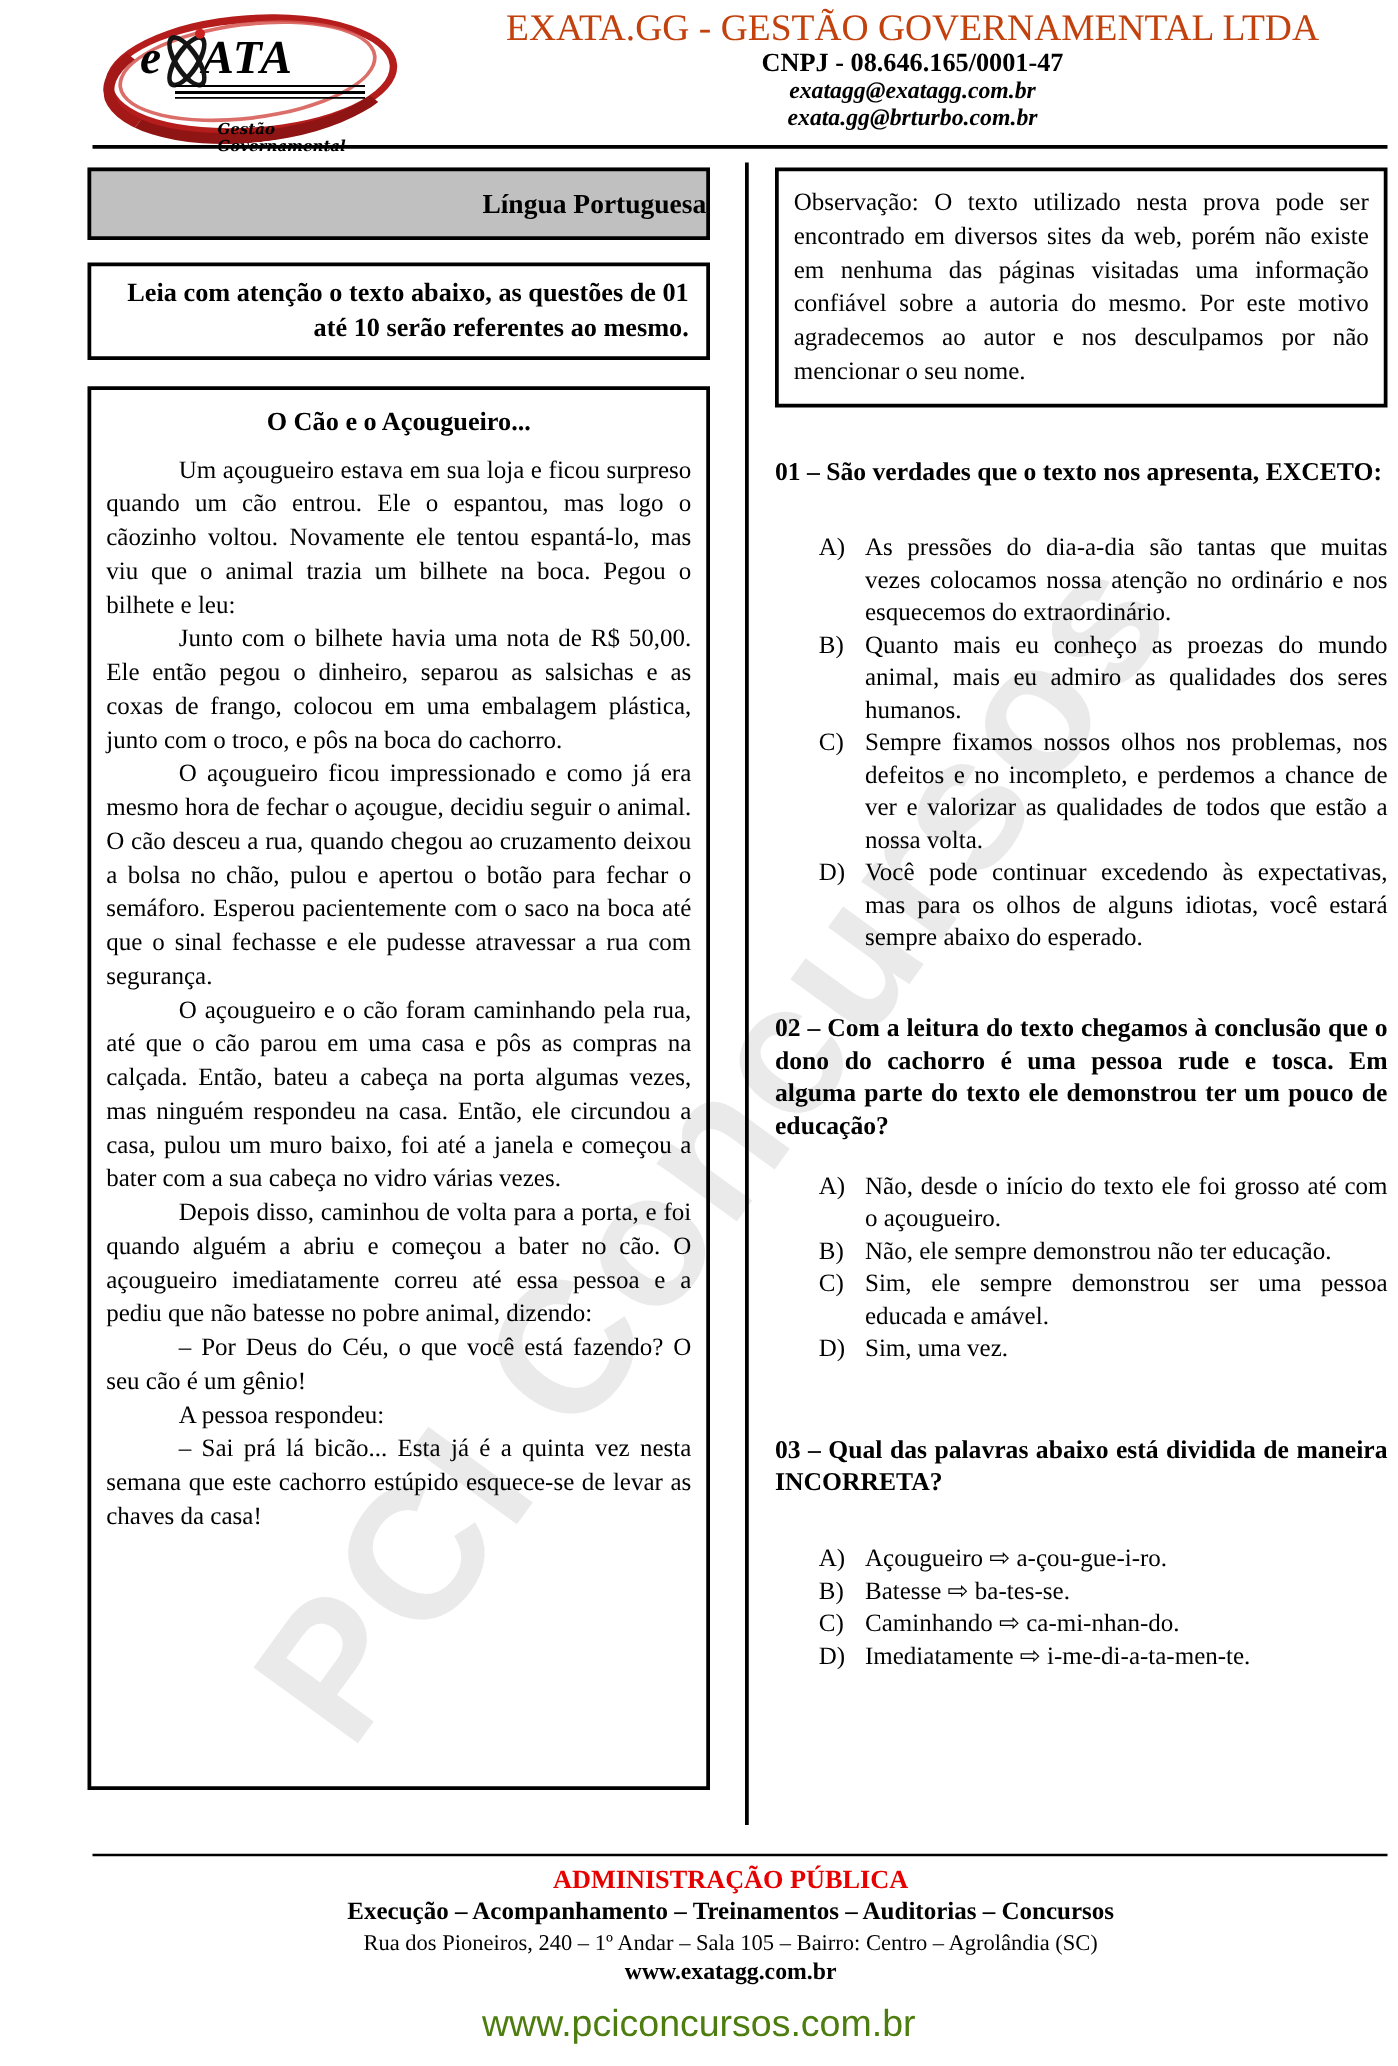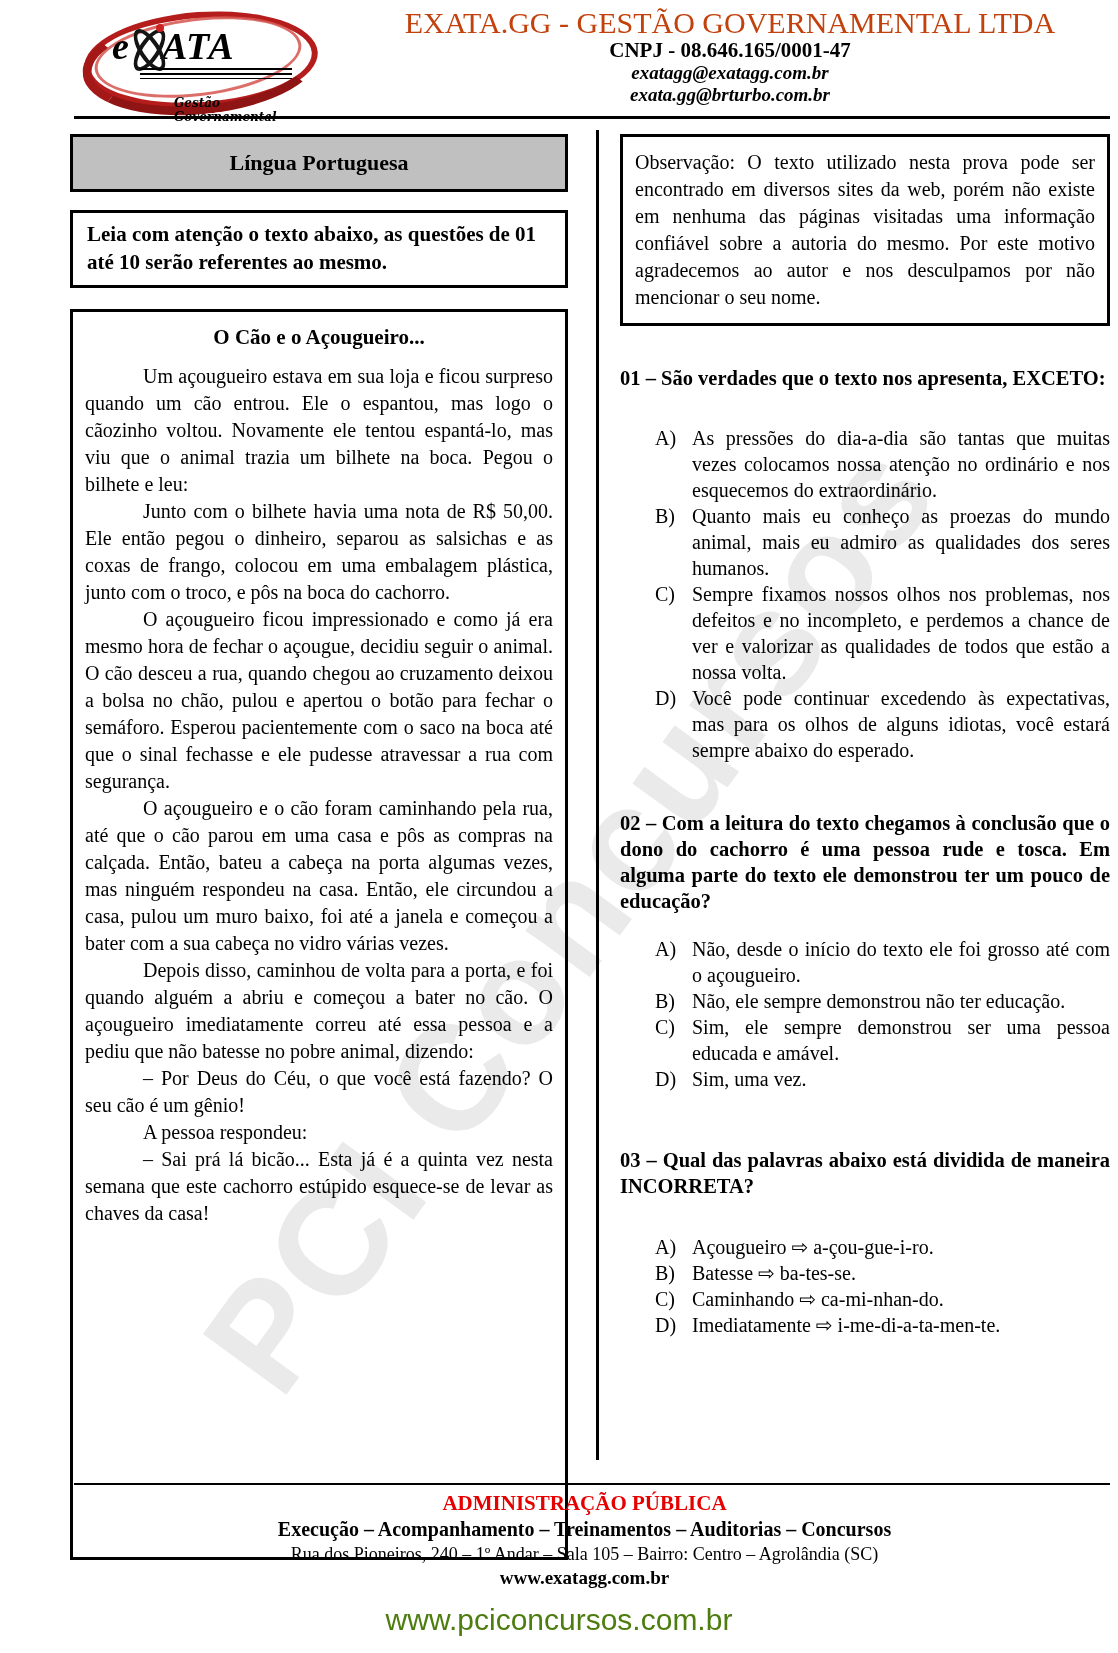--- a/index.html
+++ b/index.html
@@ -35,25 +35,25 @@
   .cnpj{font-weight:bold;font-size:21px;line-height:24px;margin-top:2px;}
   .email{font-weight:bold;font-style:italic;font-size:19px;line-height:22px;}
   .hrule{background:#000;height:3px;z-index:1;}
   #rule-top{left:74px;top:116px;width:1036px;}
 
   
   #col-left{left:70px;top:134px;width:498px;z-index:1;}
   #divider{left:596px;top:130px;width:3px;height:1330px;background:#000;z-index:1;}
   #col-right{left:620px;top:134px;width:490px;z-index:1;}
   .bbox{border:3px solid #000;box-sizing:border-box;}
-  #box-lingua{height:58px;background:#c0c0c0;text-align:center;
+  #box-lingua{height:58px;background:#c0c0c0;text-align:right;
       font-weight:bold;font-size:22px;line-height:52px;}
-  #box-leia{margin-top:18px;height:78px;text-align:left;font-weight:bold;
+  #box-leia{margin-top:18px;height:78px;text-align:right;font-weight:bold;
       font-size:21px;line-height:28px;padding:7px 14px;}
-  #box-story{margin-top:21px;height:1251px;padding:10px 12px;font-size:20px;line-height:27px;}
+  #box-story{margin-top:21px;height:1123px;padding:10px 12px;font-size:20px;line-height:27px;}
   .story-title{text-align:center;font-weight:bold;font-size:21px;margin:2px 0 12px 0;}
   .para{margin:0;text-align:justify;text-indent:58px;}
   #box-obs{padding:12px 12px;font-size:20px;line-height:27px;text-align:justify;}
 
   .q-stem{margin:0;font-weight:bold;font-size:20.5px;line-height:26px;text-align:justify;}
   .options{padding-left:35px;}
   .option{display:flex;font-size:20px;line-height:26px;}
   .opt-letter{flex:0 0 37px;}
   .opt-text{flex:1;text-align:justify;}
   .q1{margin-top:39px;} .q1 .options{margin-top:34px;}

